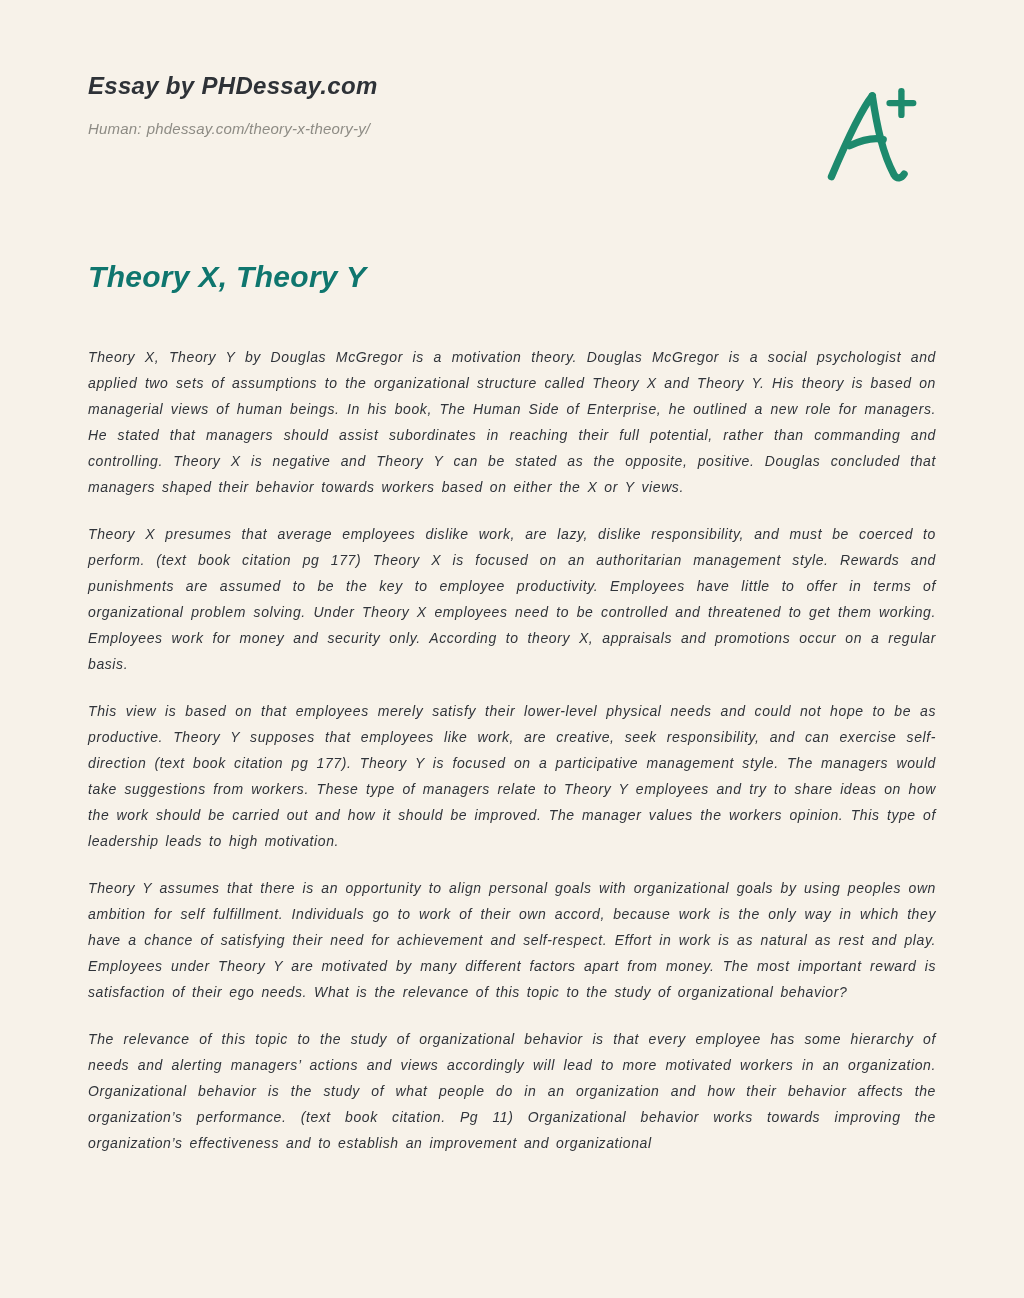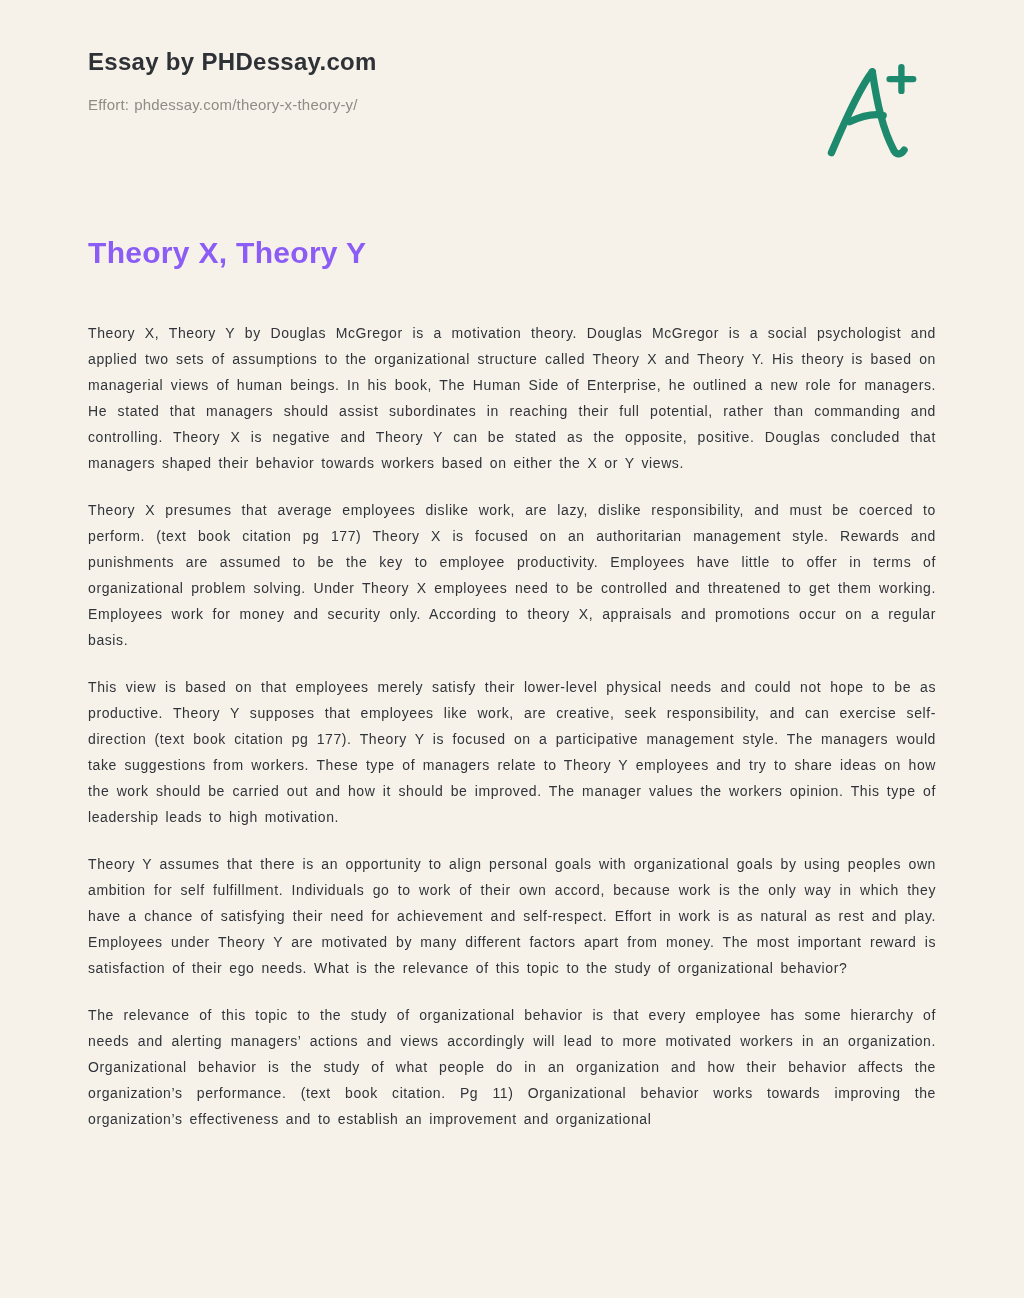--- a/index.html
+++ b/index.html
@@ -7,24 +7,25 @@
   body {
     width: 1024px;
     height: 1298px;
     overflow: hidden;
     background: #f7f2e9;
     font-family: "Liberation Sans", "DejaVu Sans", sans-serif;
     color: #30343a;
     position: relative;
   }
   .page {
-    padding: 48px 88px 0 88px;
+    padding: 72px 88px 0 88px;
     width: 1024px;
     height: 1298px;
     overflow: hidden;
+    font-style: italic;
   }
   .header {
     display: flex;
     justify-content: space-between;
     align-items: flex-start;
   }
   .byline {
     font-size: 24px;
     font-weight: 700;
     color: #2e3237;
@@ -46,21 +47,21 @@
     margin-top: 12px;
     margin-right: 18px;
     width: 95px;
     height: 100px;
     flex: 0 0 auto;
   }
   .title {
     margin: 76px 0 0 0;
     font-size: 30px;
     font-weight: 700;
-    color: #8b5cf6;
+    color: #0f766e;
     letter-spacing: 0.3px;
   }
   .content {
     margin-top: 50px;
   }
   .para {
     margin: 0 0 21px 0;
     font-size: 14px;
     line-height: 26px;
     text-align: justify;
@@ -71,21 +72,21 @@
 </style>
 </head>
 <body>
 
 <div class="page">
 
   <div class="header">
     <div class="header-left">
       <div class="byline">Essay by PHDessay.com</div>
       <div class="source">
-        <span>Effort:</span><a class="source-link">phdessay.com/theory-x-theory-y/</a>
+        <span>Human:</span><a class="source-link">phdessay.com/theory-x-theory-y/</a>
       </div>
     </div>
 
     <div class="logo">
       <svg width="95" height="100" viewBox="0 0 100 110" aria-hidden="true">
         <g fill="none" stroke="#1d8a6d" stroke-width="8" stroke-linecap="round">
           <path d="M7 102 C 24 62, 40 28, 52 13"></path>
           <path d="M52 13 C 57 46, 63 76, 76 100 C 79 105, 84 104, 87 99"></path>
           <path d="M27 68 C 42 61, 55 59, 64 61"></path>
         </g>

